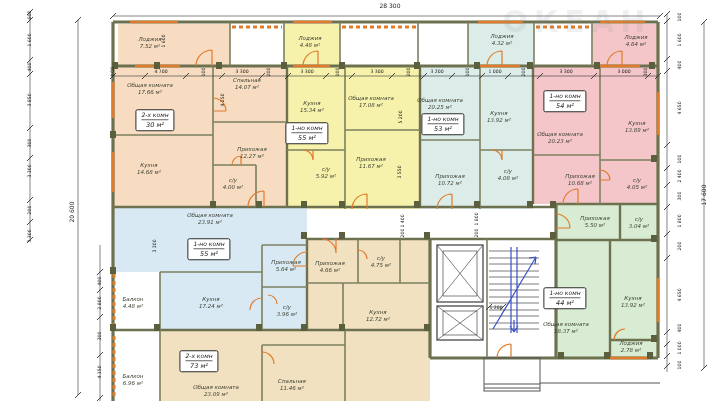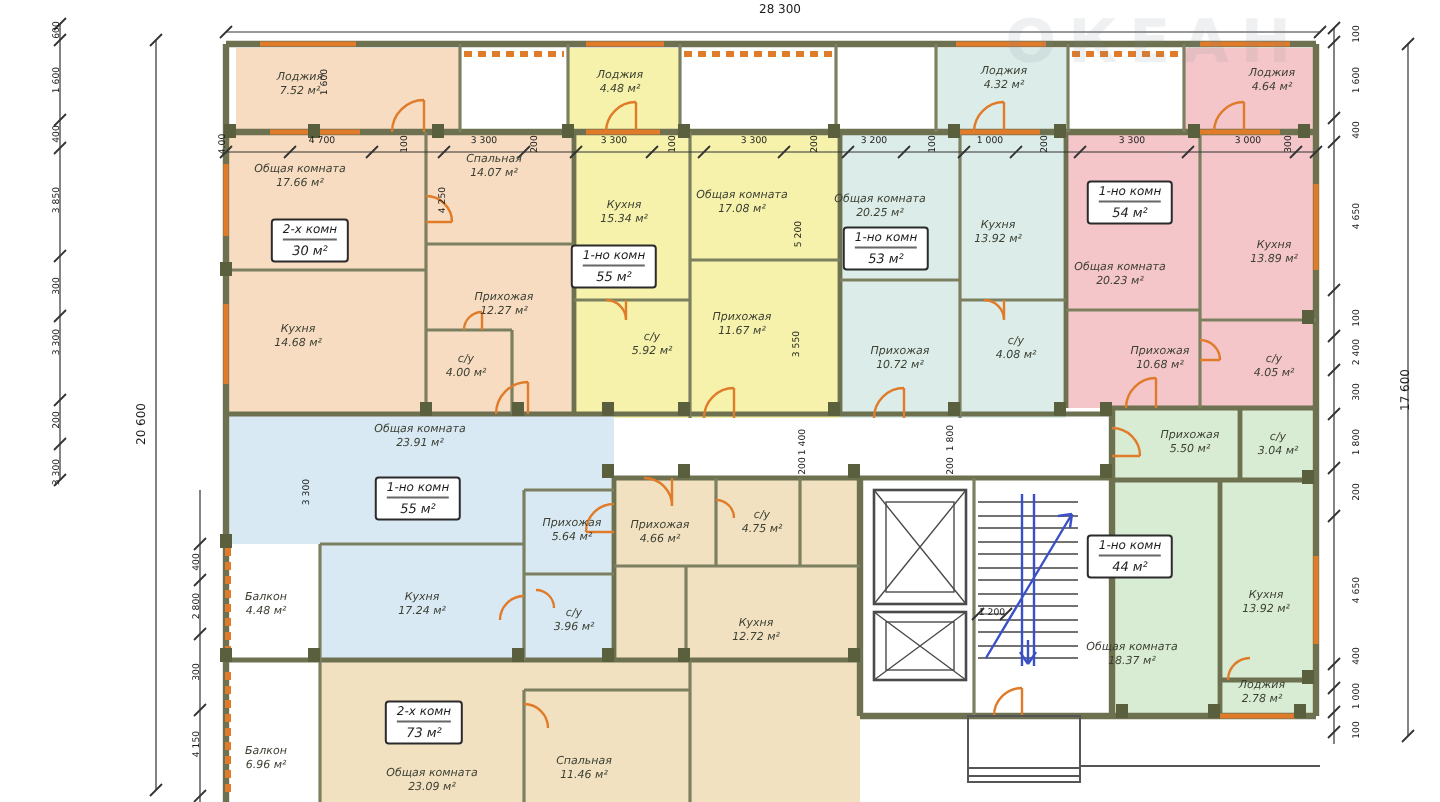--- a/index.html
+++ b/index.html
@@ -216,25 +216,25 @@
       <span class="t2">53 м²</span>
     </div>
 <div class="tbox" style="left:565px;top:101px">
       <span class="t1">1-но комн</span>
       <span class="t2">54 м²</span>
     </div>
 <div class="tbox" style="left:209px;top:249px">
       <span class="t1">1-но комн</span>
       <span class="t2">55 м²</span>
     </div>
-<div class="tbox" style="left:212px;top:361px">
+<div class="tbox" style="left:199px;top:361px">
       <span class="t1">2-х комн</span>
       <span class="t2">73 м²</span>
     </div>
-<div class="tbox" style="left:565px;top:278px">
+<div class="tbox" style="left:565px;top:298px">
       <span class="t1">1-но комн</span>
       <span class="t2">44 м²</span>
     </div>
 
 <div class="lbl" style="left:150px;top:43px">
       <span>Лоджия</span>
       <span>7.52 м²</span>
     </div>
 <div class="lbl" style="left:150px;top:89px">
       <span>Общая комната</span>

